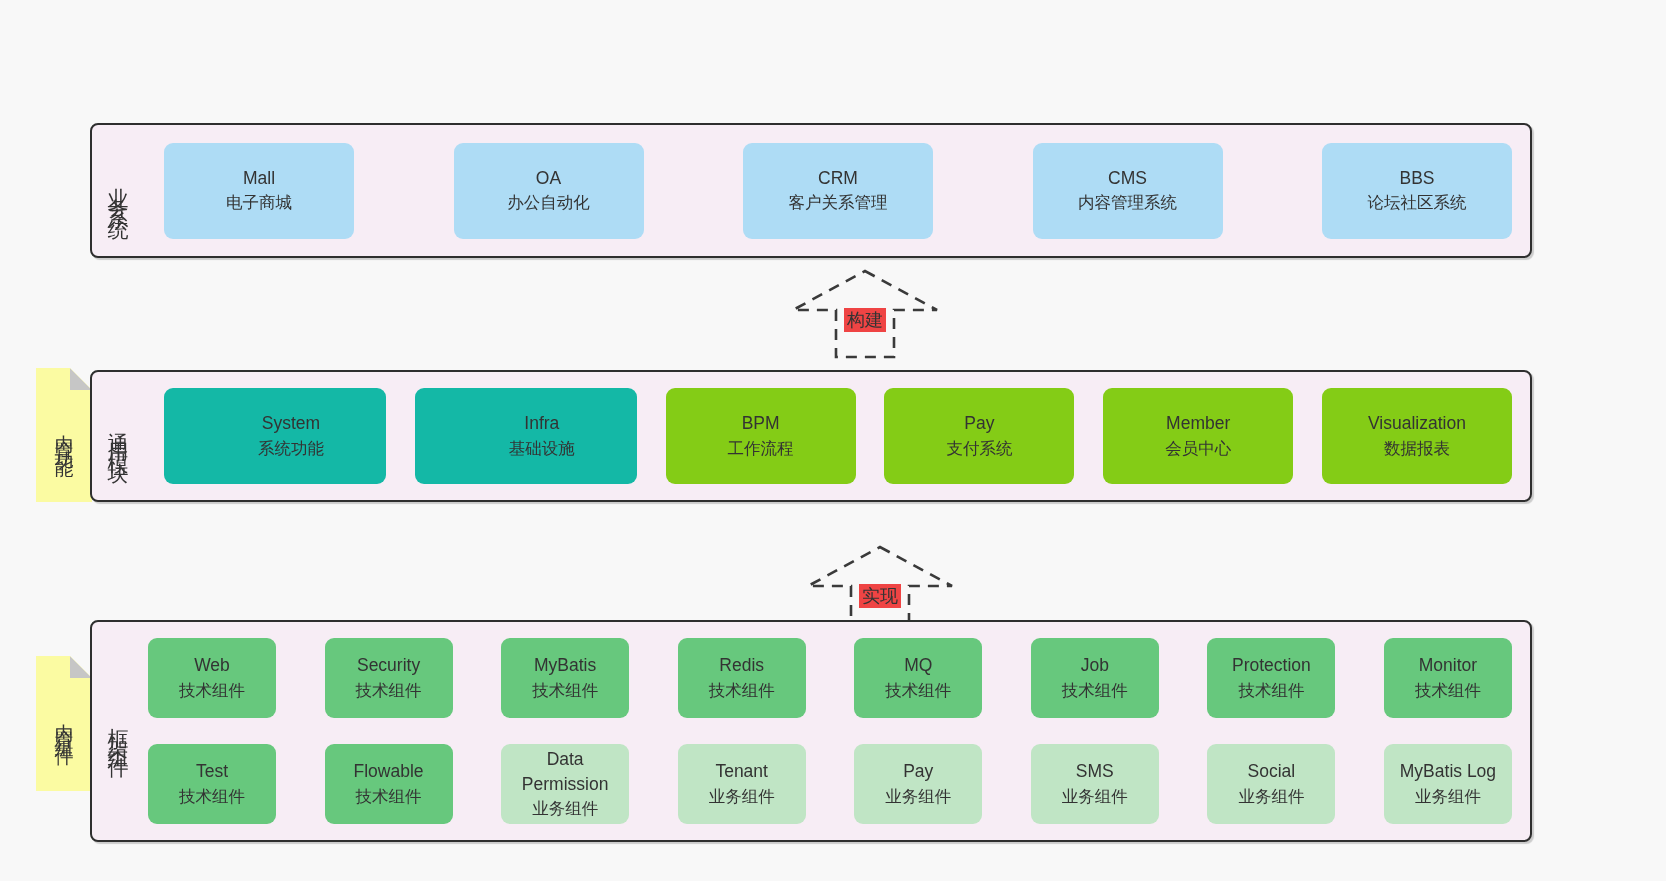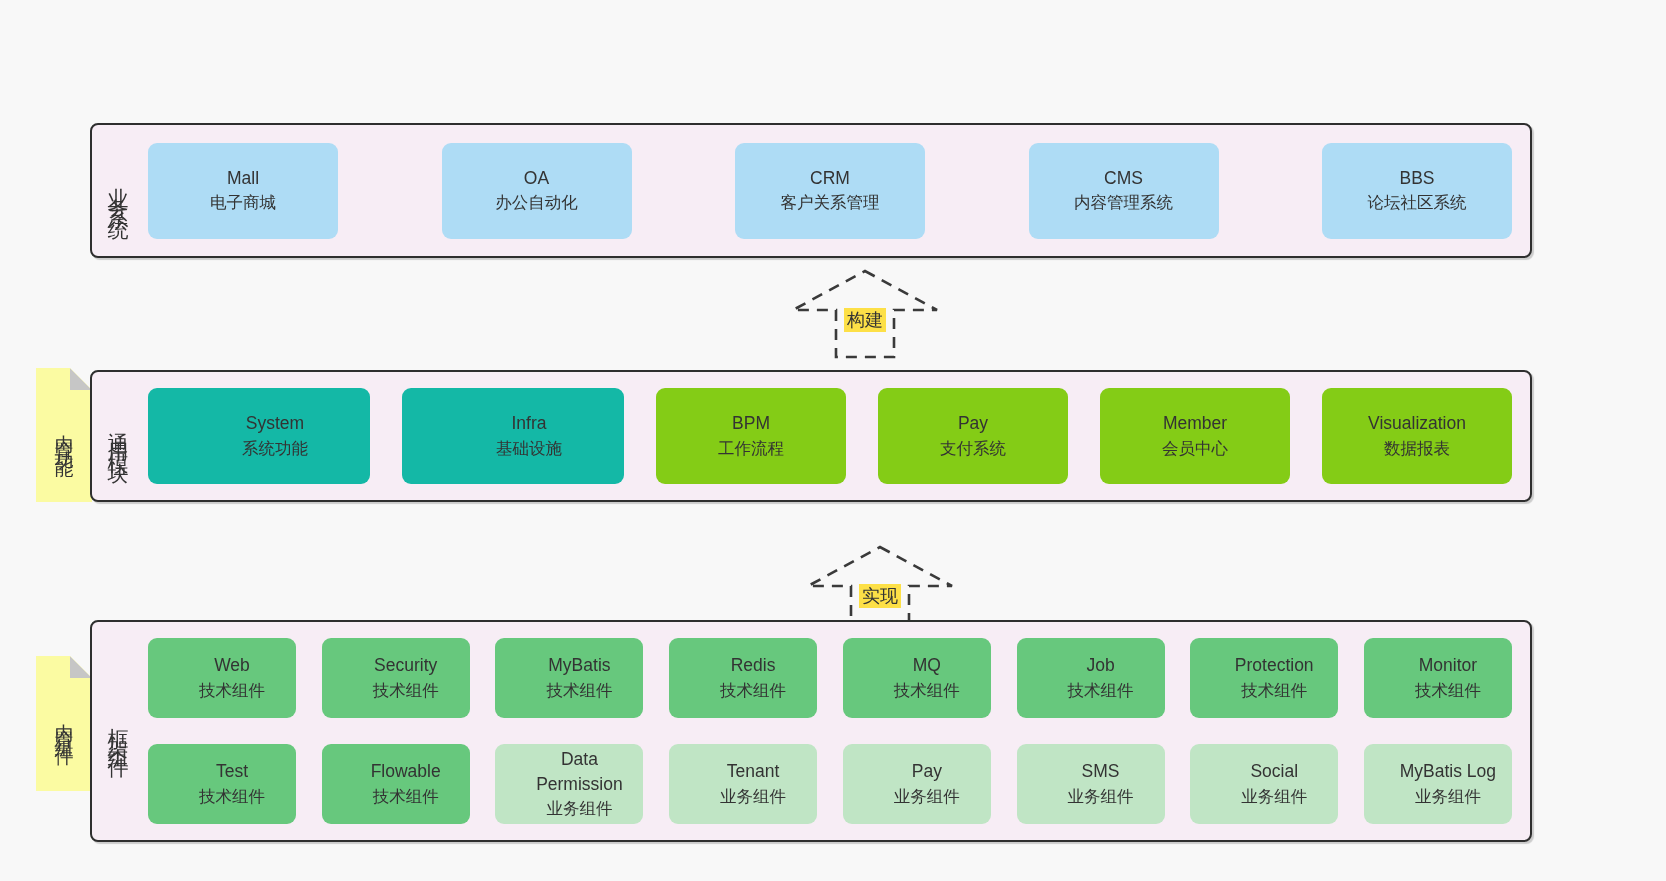--- a/index.html
+++ b/index.html
@@ -30,22 +30,22 @@
     flex-direction:column;justify-content:center;align-items:stretch;gap:26px;
   }
   .node-row{display:flex;justify-content:space-between;align-items:center;}
   
   .node{
     border-radius:9px;display:flex;flex-direction:column;align-items:center;
     justify-content:center;text-align:center;line-height:1.45;
   }
   .node .en{font-size:17.5px;}
   .node .zh{font-size:16.5px;}
-  .n-wide{width:190px;height:96px;}
-  .n-small{width:128px;height:80px;padding-left:20px;}
+  .n-wide{width:190px;height:96px;margin-left:16px;}
+  .n-small{width:128px;height:80px;}
   .v-blue{background:#aedcf5;}
   .v-red{background:#14b8a6;padding-left:32px;}
   .v-pink{background:#84cc16;}
   .v-green{background:#67c87d;}
   .v-lgreen{background:#c0e5c5;}
   
   .note{
     position:absolute;left:36px;width:56px;background:#fbfba2;z-index:1;
     clip-path:polygon(0 0,calc(100% - 22px) 0,100% 22px,100% 100%,0 100%);
     display:flex;align-items:center;justify-content:center;
@@ -60,21 +60,21 @@
     writing-mode:vertical-rl;text-orientation:upright;
     font-size:19px;letter-spacing:8px;color:#333;
   }
   
   .arrow{position:absolute;width:150px;height:92px;z-index:1;}
   .arrow-1{left:790px;top:268px;}
   .arrow-2{left:805px;top:544px;}
   .arrow svg{position:absolute;inset:0;width:100%;height:100%;}
   .arrow-label{
     position:absolute;left:50%;top:40px;transform:translateX(-50%);
-    background:#fde047;font-size:18px;padding:0 3px;color:#333;white-space:nowrap;
+    background:#ef4444;font-size:18px;padding:0 3px;color:#333;white-space:nowrap;
   }
 </style>
 </head>
 <body>
 
 <div class="stage">
 
   <div class="band band-business">
     <div class="band-label">业务系统</div>
     <div class="band-content">

